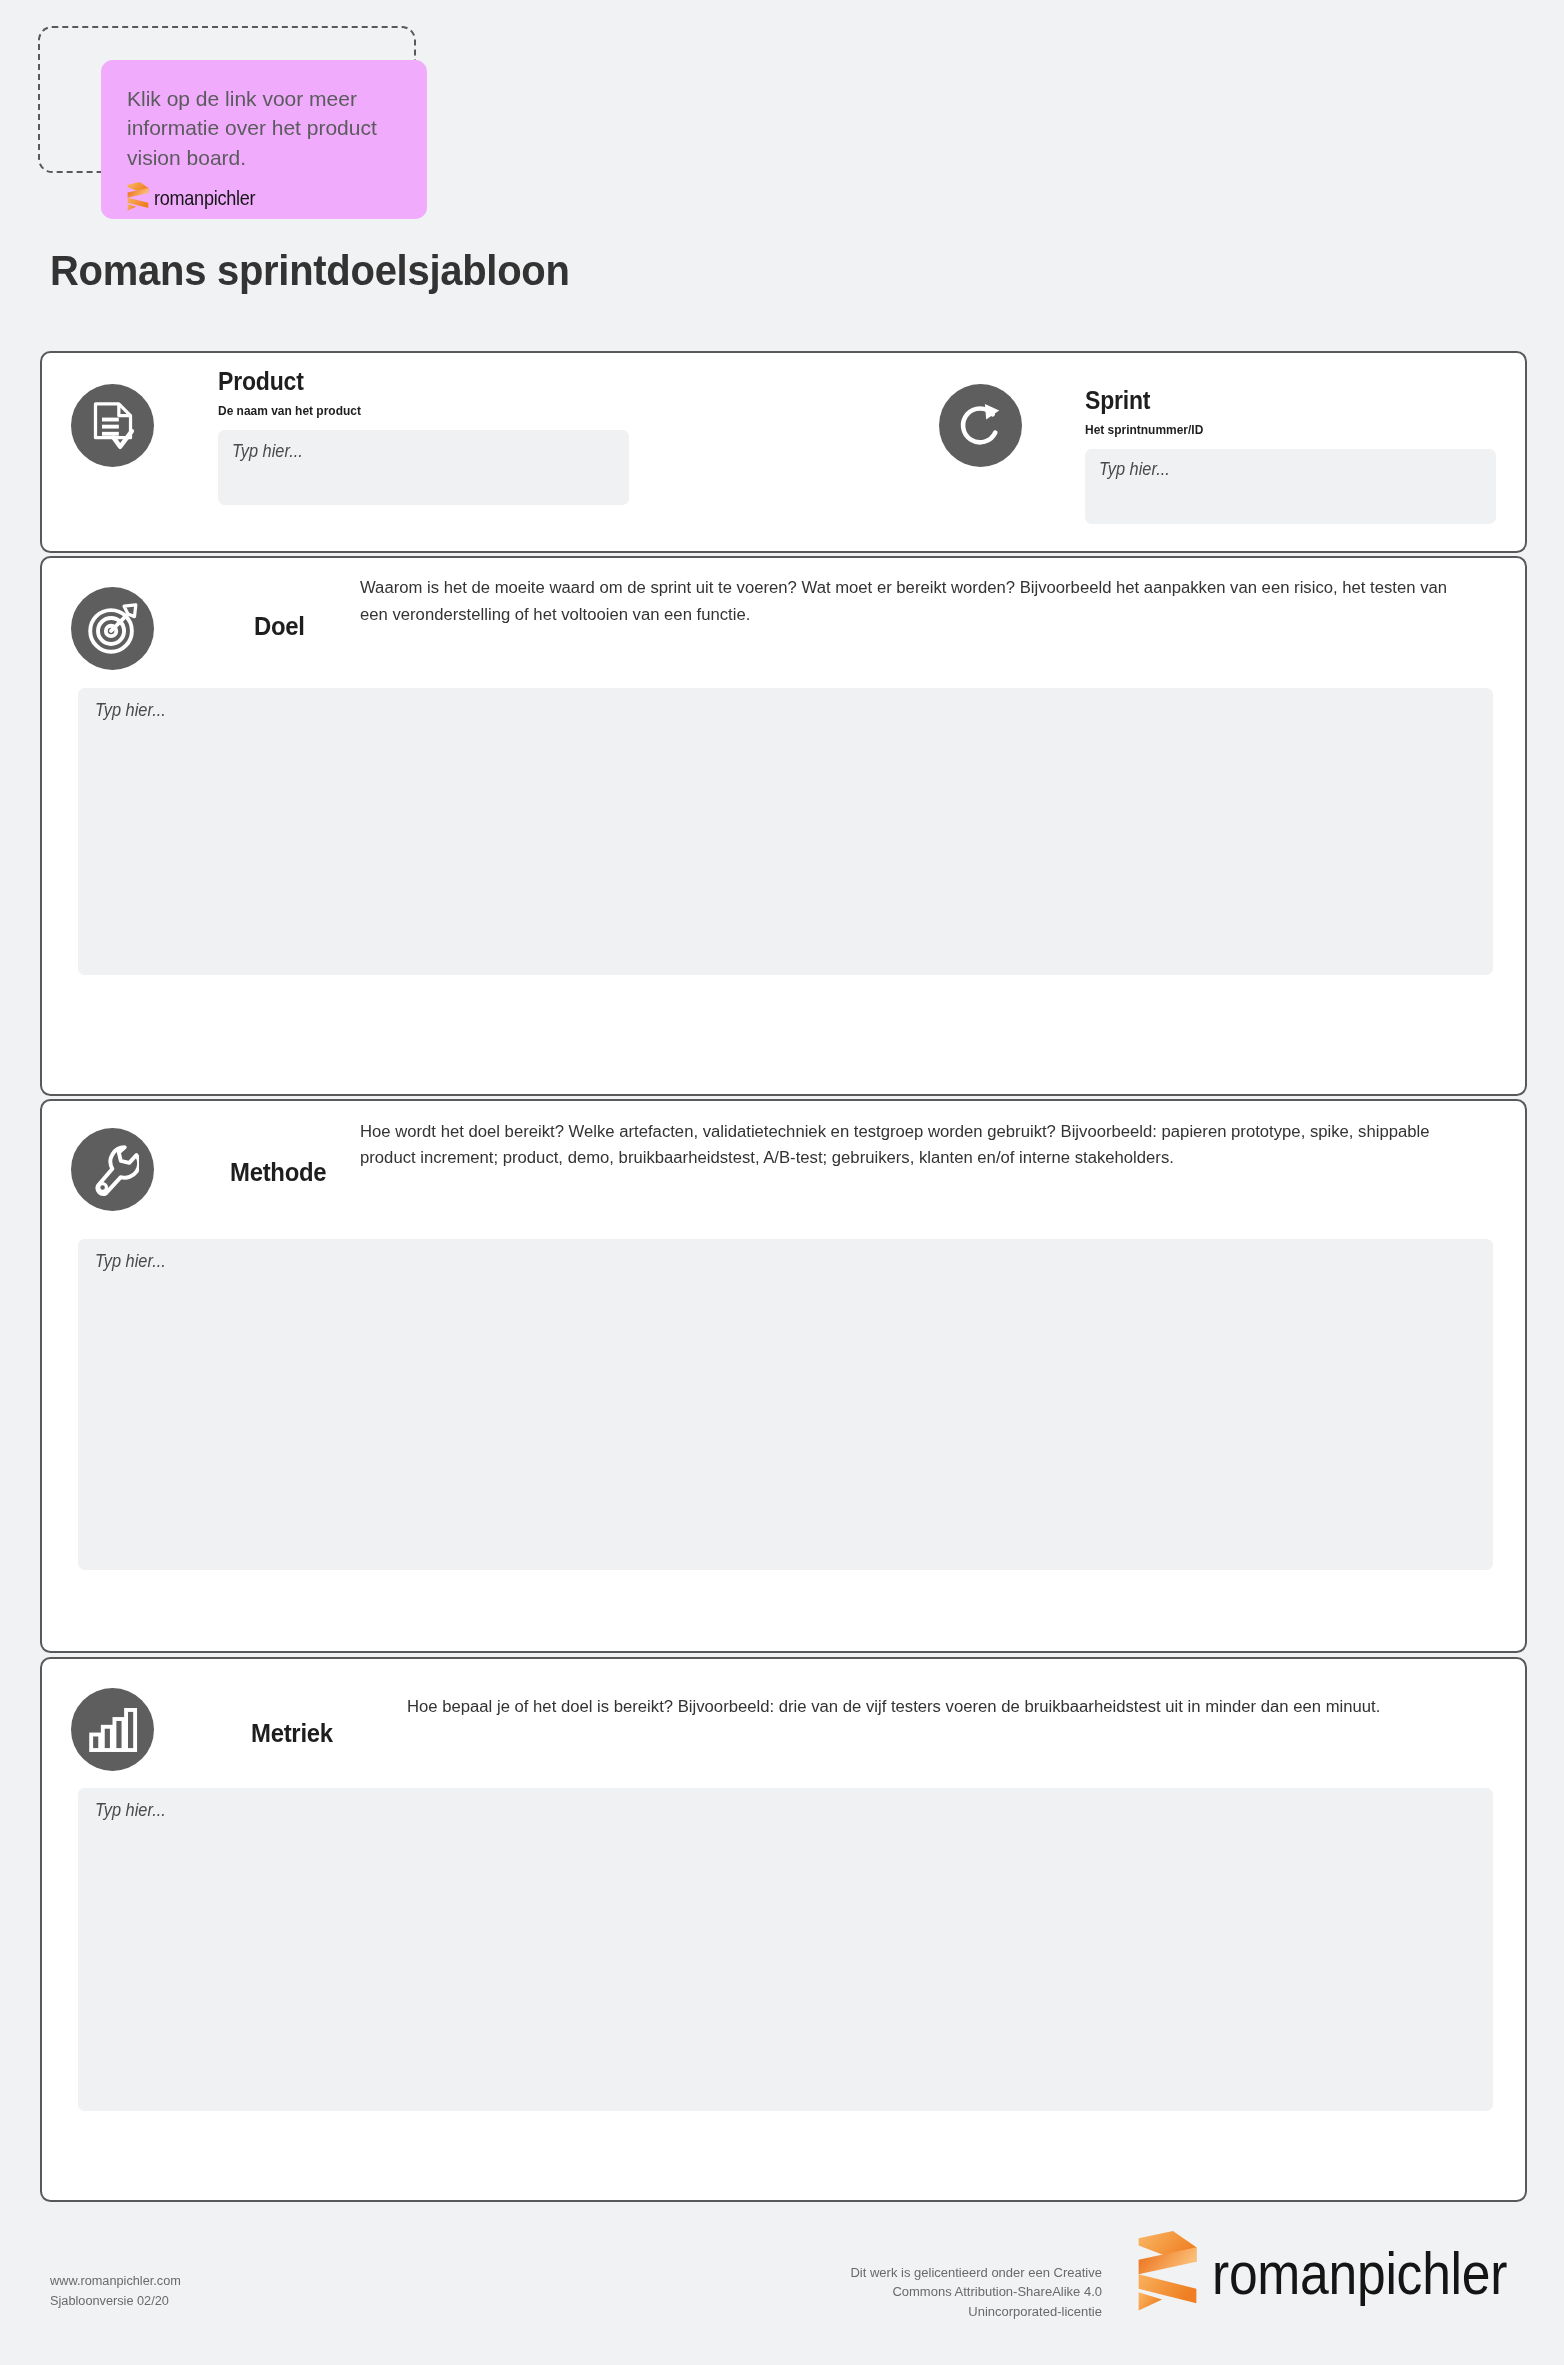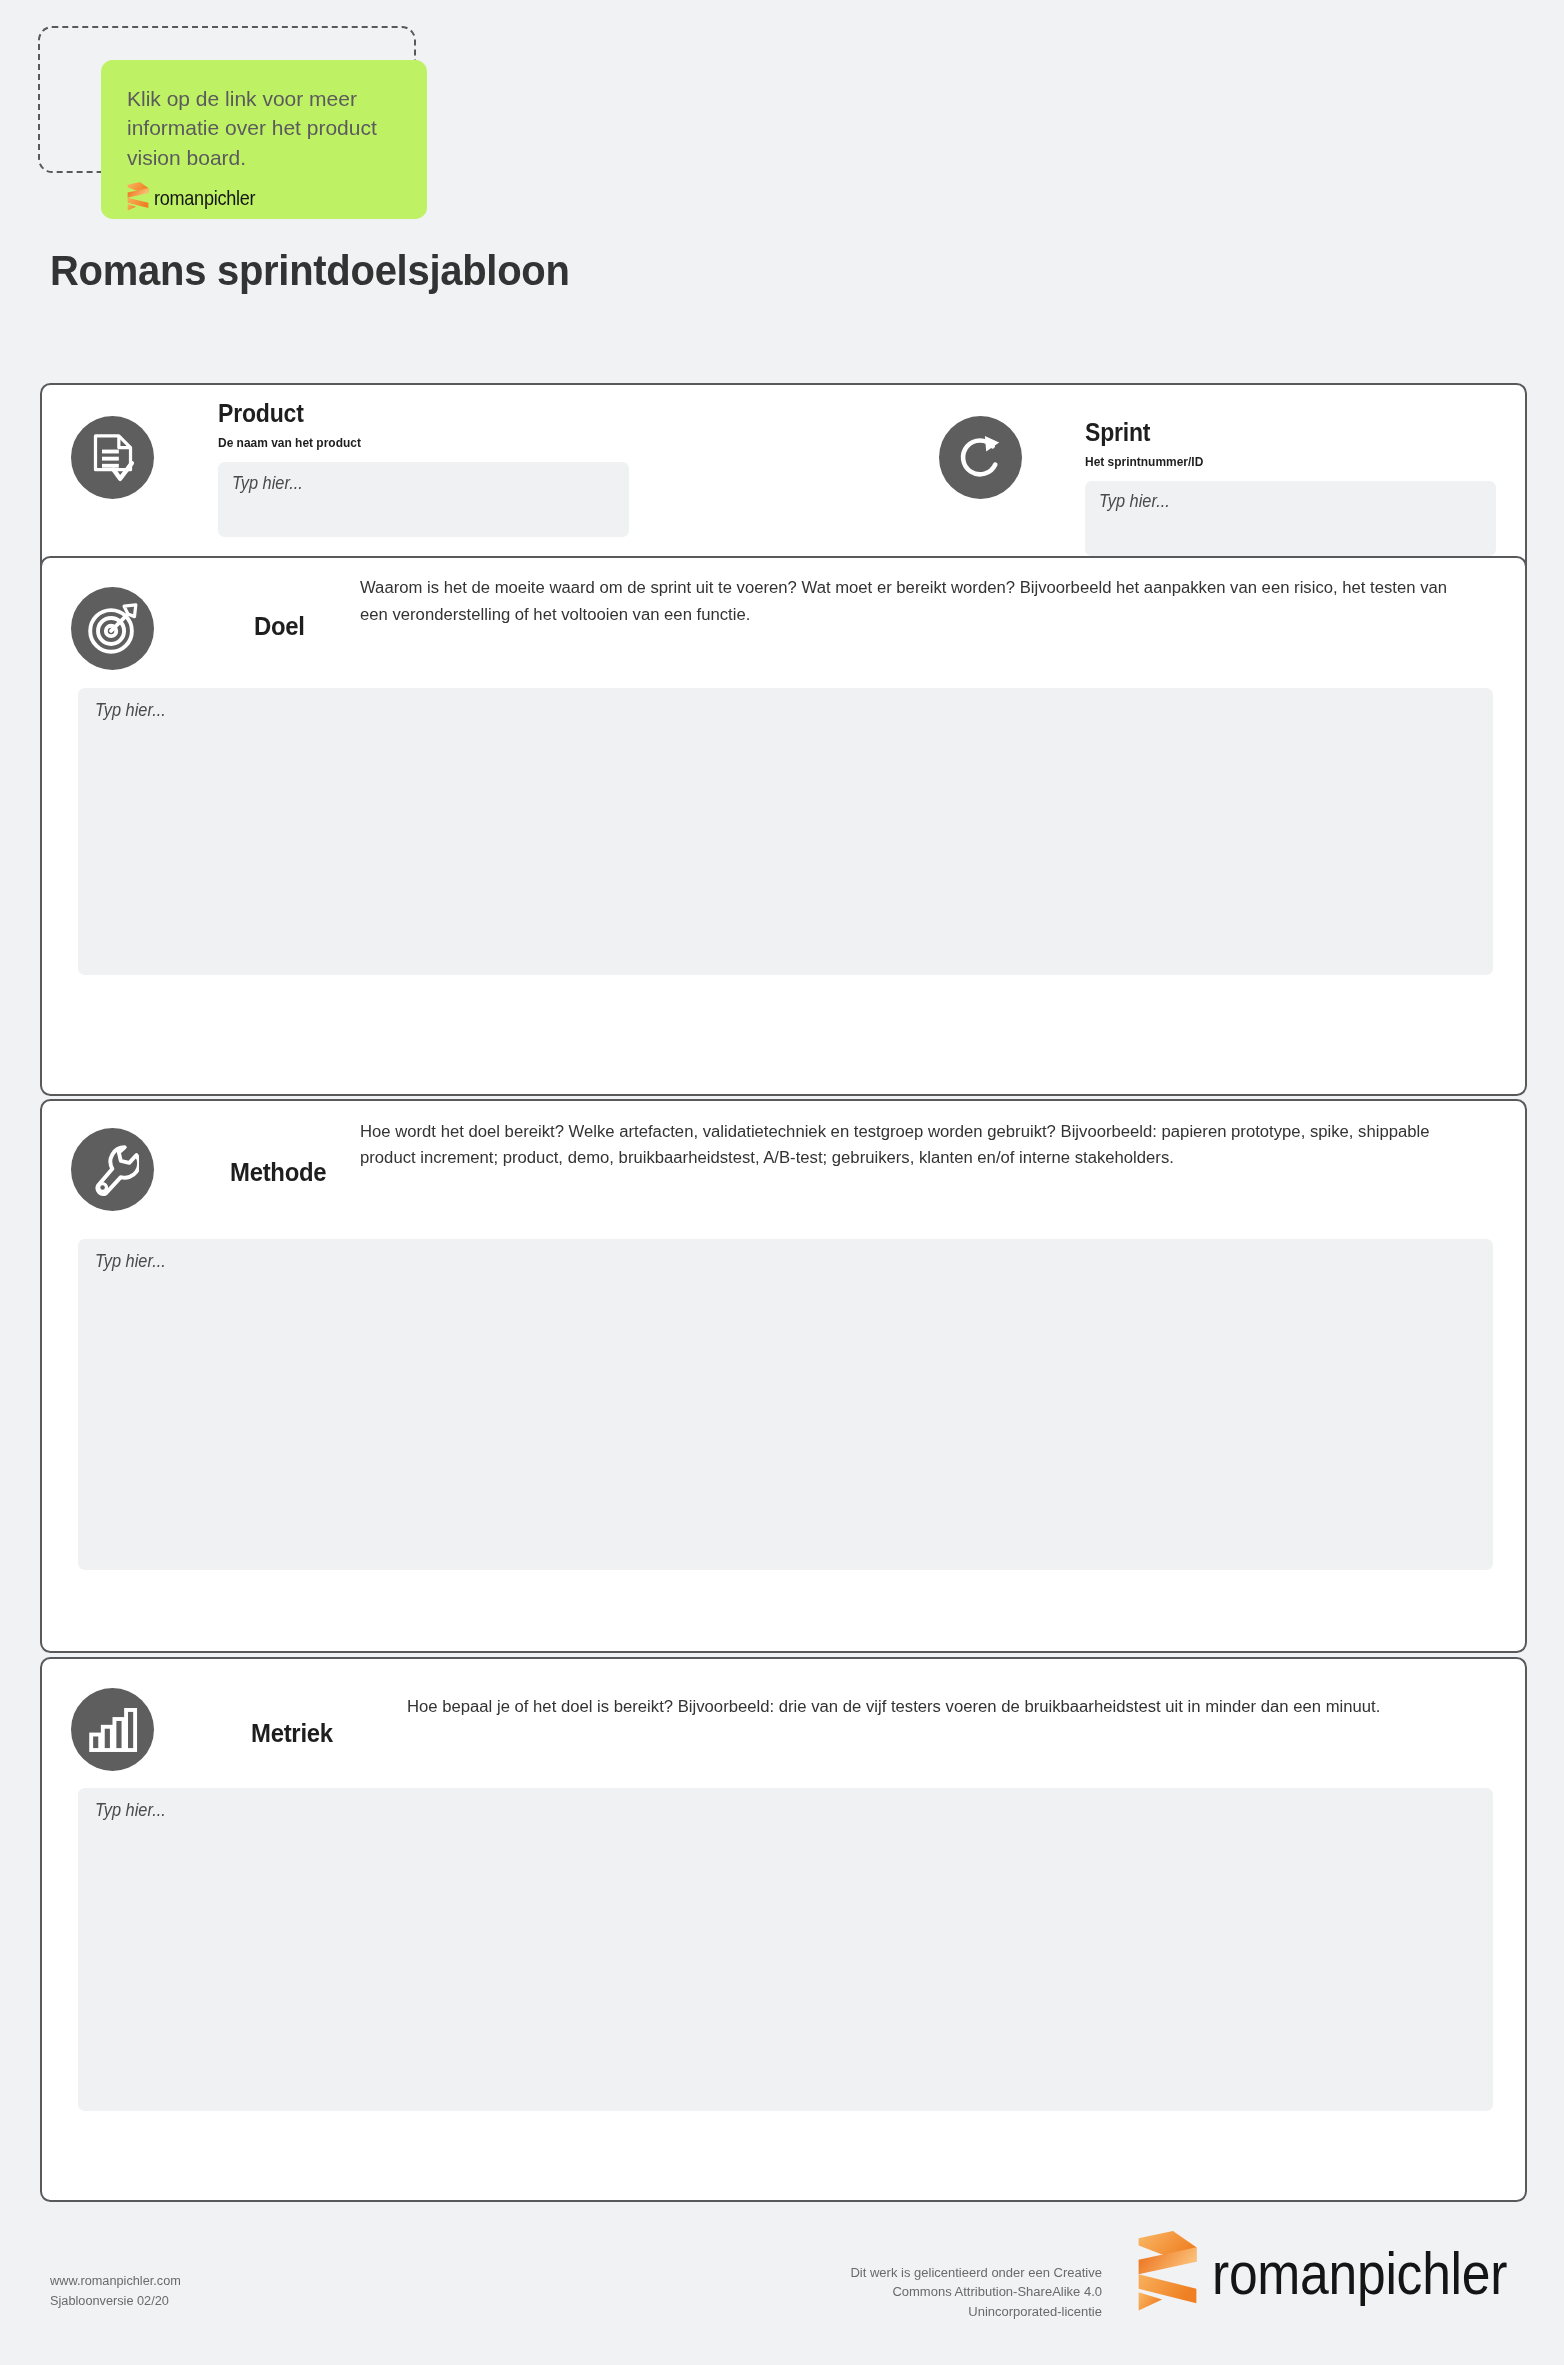--- a/index.html
+++ b/index.html
@@ -33,21 +33,21 @@
     border: 2.6px dashed #58595b;
     border-radius: 14.3px;
     box-sizing: border-box;
   }
   #callout-box {
     position: absolute;
     left: 63px;
     top: 34px;
     width: 326px;
     height: 159px;
-    background: #bef264;
+    background: #f0abfc;
     border-radius: 11.7px;
     box-sizing: border-box;
     padding: 23.5px 26px 18px 26px;
   }
   #callout-text {
     font-size: 21px;
     line-height: 1.42;
     color: #5b5b5d;
     white-space: pre-line;
   }
@@ -86,21 +86,21 @@
   
   .card {
     position: absolute;
     left: 40px;
     width: 1487px;
     background: #ffffff;
     border: 2.6px solid #58595b;
     border-radius: 10.4px;
     box-sizing: border-box;
   }
-  #card-header { top: 351px;  height: 202px; margin-top: 32px; }
+  #card-header { top: 351px;  height: 202px; }
   #card-doel   { top: 556px;  height: 540px; }
   #card-methode{ top: 1099px; height: 554px; }
   #card-metriek{ top: 1657px; height: 545px; }
 
   
   .icon-circle {
     position: absolute;
     background: #5e5e5e;
     border-radius: 50%;
     display: flex;

